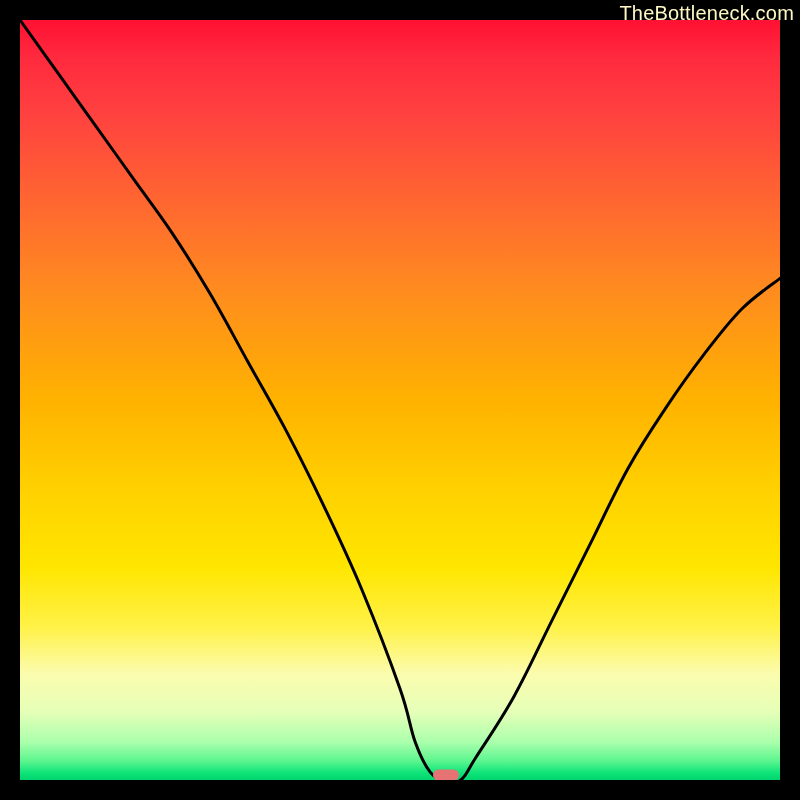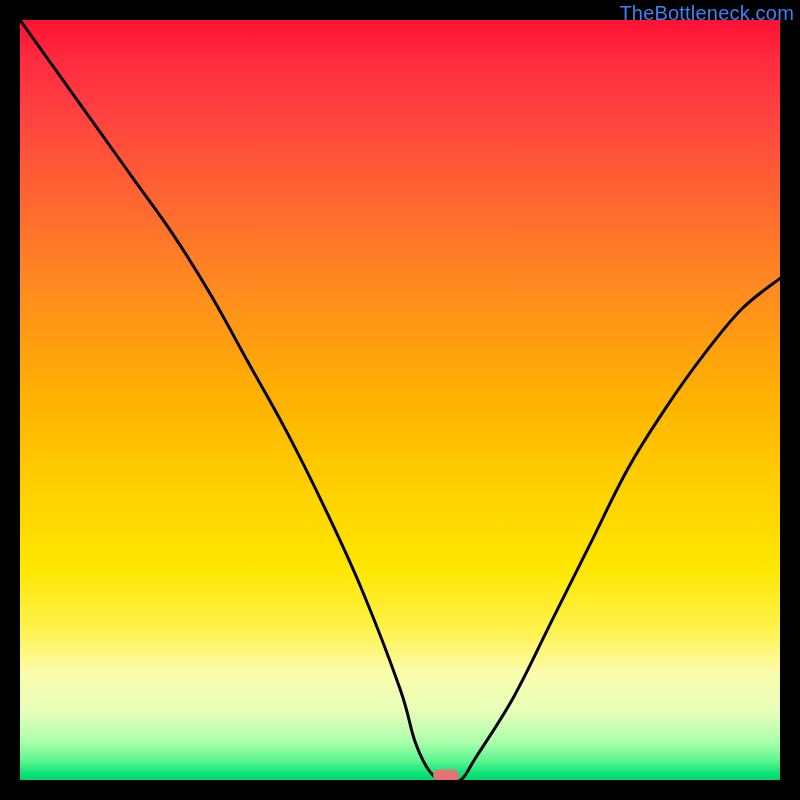--- a/index.html
+++ b/index.html
@@ -62,21 +62,21 @@
     width: 26px;
     height: 11px;
     background: #e57373;
     border-radius: 6px;
     transform: translate(-50%, -50%);
   }
   .watermark {
     position: absolute;
     top: 2px;
     right: 6px;
-    color: #3b82f6;
+    color: #fef9c3;
     font-size: 20px;
     font-weight: 500;
     letter-spacing: 0.2px;
     user-select: none;
   }
 </style>
 </head>
 <body>
 
 <div class="outer">

